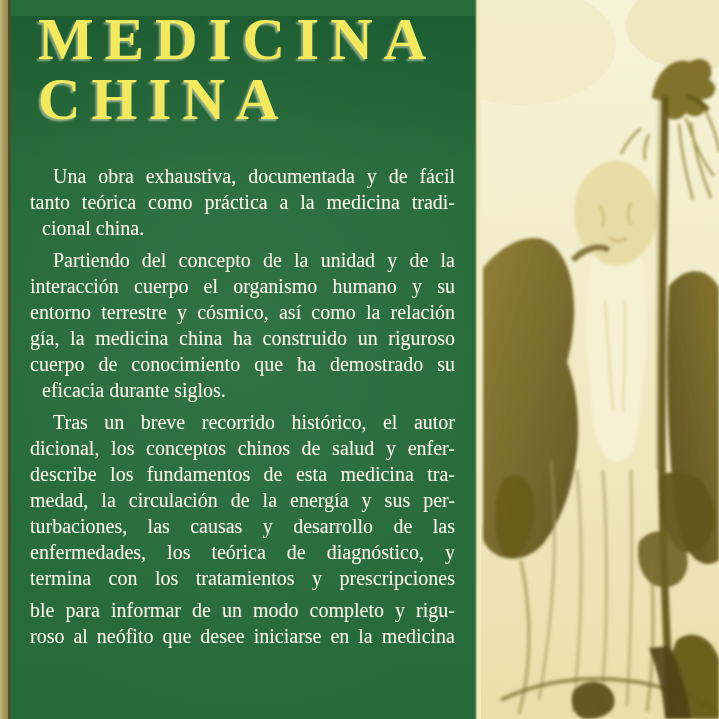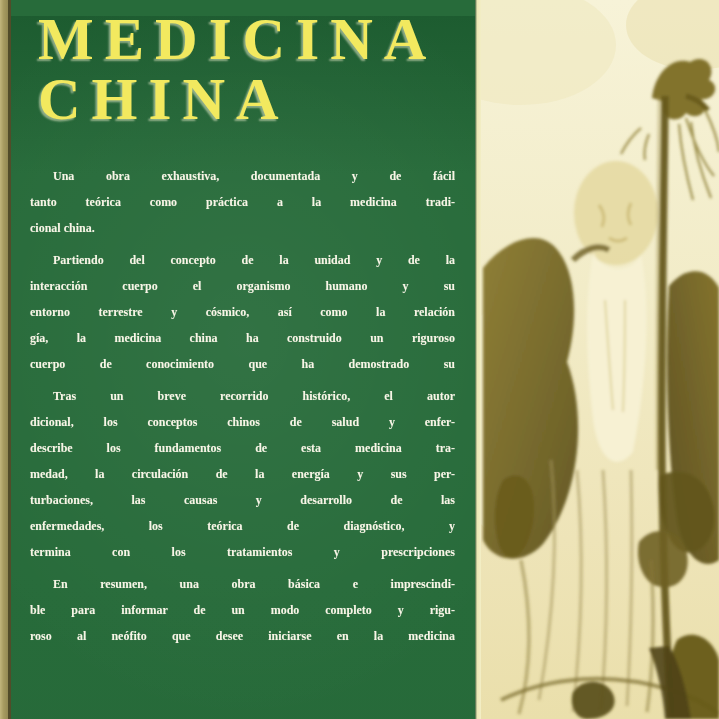--- a/index.html
+++ b/index.html
@@ -48,31 +48,31 @@
     font-size:59px;
     line-height:60px;
     letter-spacing:11px;
     text-shadow:-2px 2px 2px rgba(250,247,215,0.50);
     white-space:nowrap;
   }
   .title .tline{display:block;}
   .para{margin:0 0 6px 0;}
   .pline{
     color:var(--body-text);
-    font-weight:bold;
-    font-size:12px;
+    font-weight:normal;
+    font-size:20px;
     line-height:26px;
     text-align:justify;
     text-align-last:justify;
     white-space:nowrap0; 
     white-space:normal;
     text-shadow:0 0 1px rgba(255,255,255,0.25);
   }
   .pline.first{ text-indent:23px; }
-  .pline.last{ text-align-last:left; }
+  .pline.last{ text-align-last:left;margin-left:12px; }
   
   .divider{
     position:absolute;left:475px;top:0;width:6px;height:719px;
     background:linear-gradient(90deg,#3c5e3c 0%, var(--divider) 35%, #f3eec6 100%);
   }
   
   .art-strip{
     position:absolute;left:481px;top:0;width:238px;height:719px;
     background:linear-gradient(180deg,var(--art-bg-top) 0%,#f2ecc8 40%,#eee4b8 75%,var(--art-bg-bottom) 100%);
     overflow:hidden;
@@ -98,32 +98,32 @@
             <div class="pline first">Una obra exhaustiva, documentada y de fácil</div>
             <div class="pline">tanto teórica como práctica a la medicina tradi-</div>
             <div class="pline last">cional china.</div>
           </div>
           <div class="para">
             <div class="pline first">Partiendo del concepto de la unidad y de la</div>
             <div class="pline">interacción cuerpo el organismo humano y su</div>
             <div class="pline">entorno terrestre y cósmico, así como la relación</div>
             <div class="pline">gía, la medicina china ha construido un riguroso</div>
             <div class="pline">cuerpo de conocimiento que ha demostrado su</div>
+            <div class="pline last">eficacia durante siglos.</div>
           </div>
           <div class="para">
             <div class="pline first">Tras un breve recorrido histórico, el autor</div>
             <div class="pline">dicional, los conceptos chinos de salud y enfer-</div>
             <div class="pline">describe los fundamentos de esta medicina tra-</div>
             <div class="pline">medad, la circulación de la energía y sus per-</div>
             <div class="pline">turbaciones, las causas y desarrollo de las</div>
             <div class="pline">enfermedades, los teórica de diagnóstico, y</div>
             <div class="pline">termina con los tratamientos y prescripciones</div>
           </div>
           <div class="para">
-            <div class="pline first">En resumen, una obra básica e imprescindi-</div>
             <div class="pline">ble para informar de un modo completo y rigu-</div>
             <div class="pline">roso al neófito que desee iniciarse en la medicina</div>
           </div>
         </div>
     </div>
   </div>
 
   <div class="divider"></div>
 
   <div class="art-strip">

